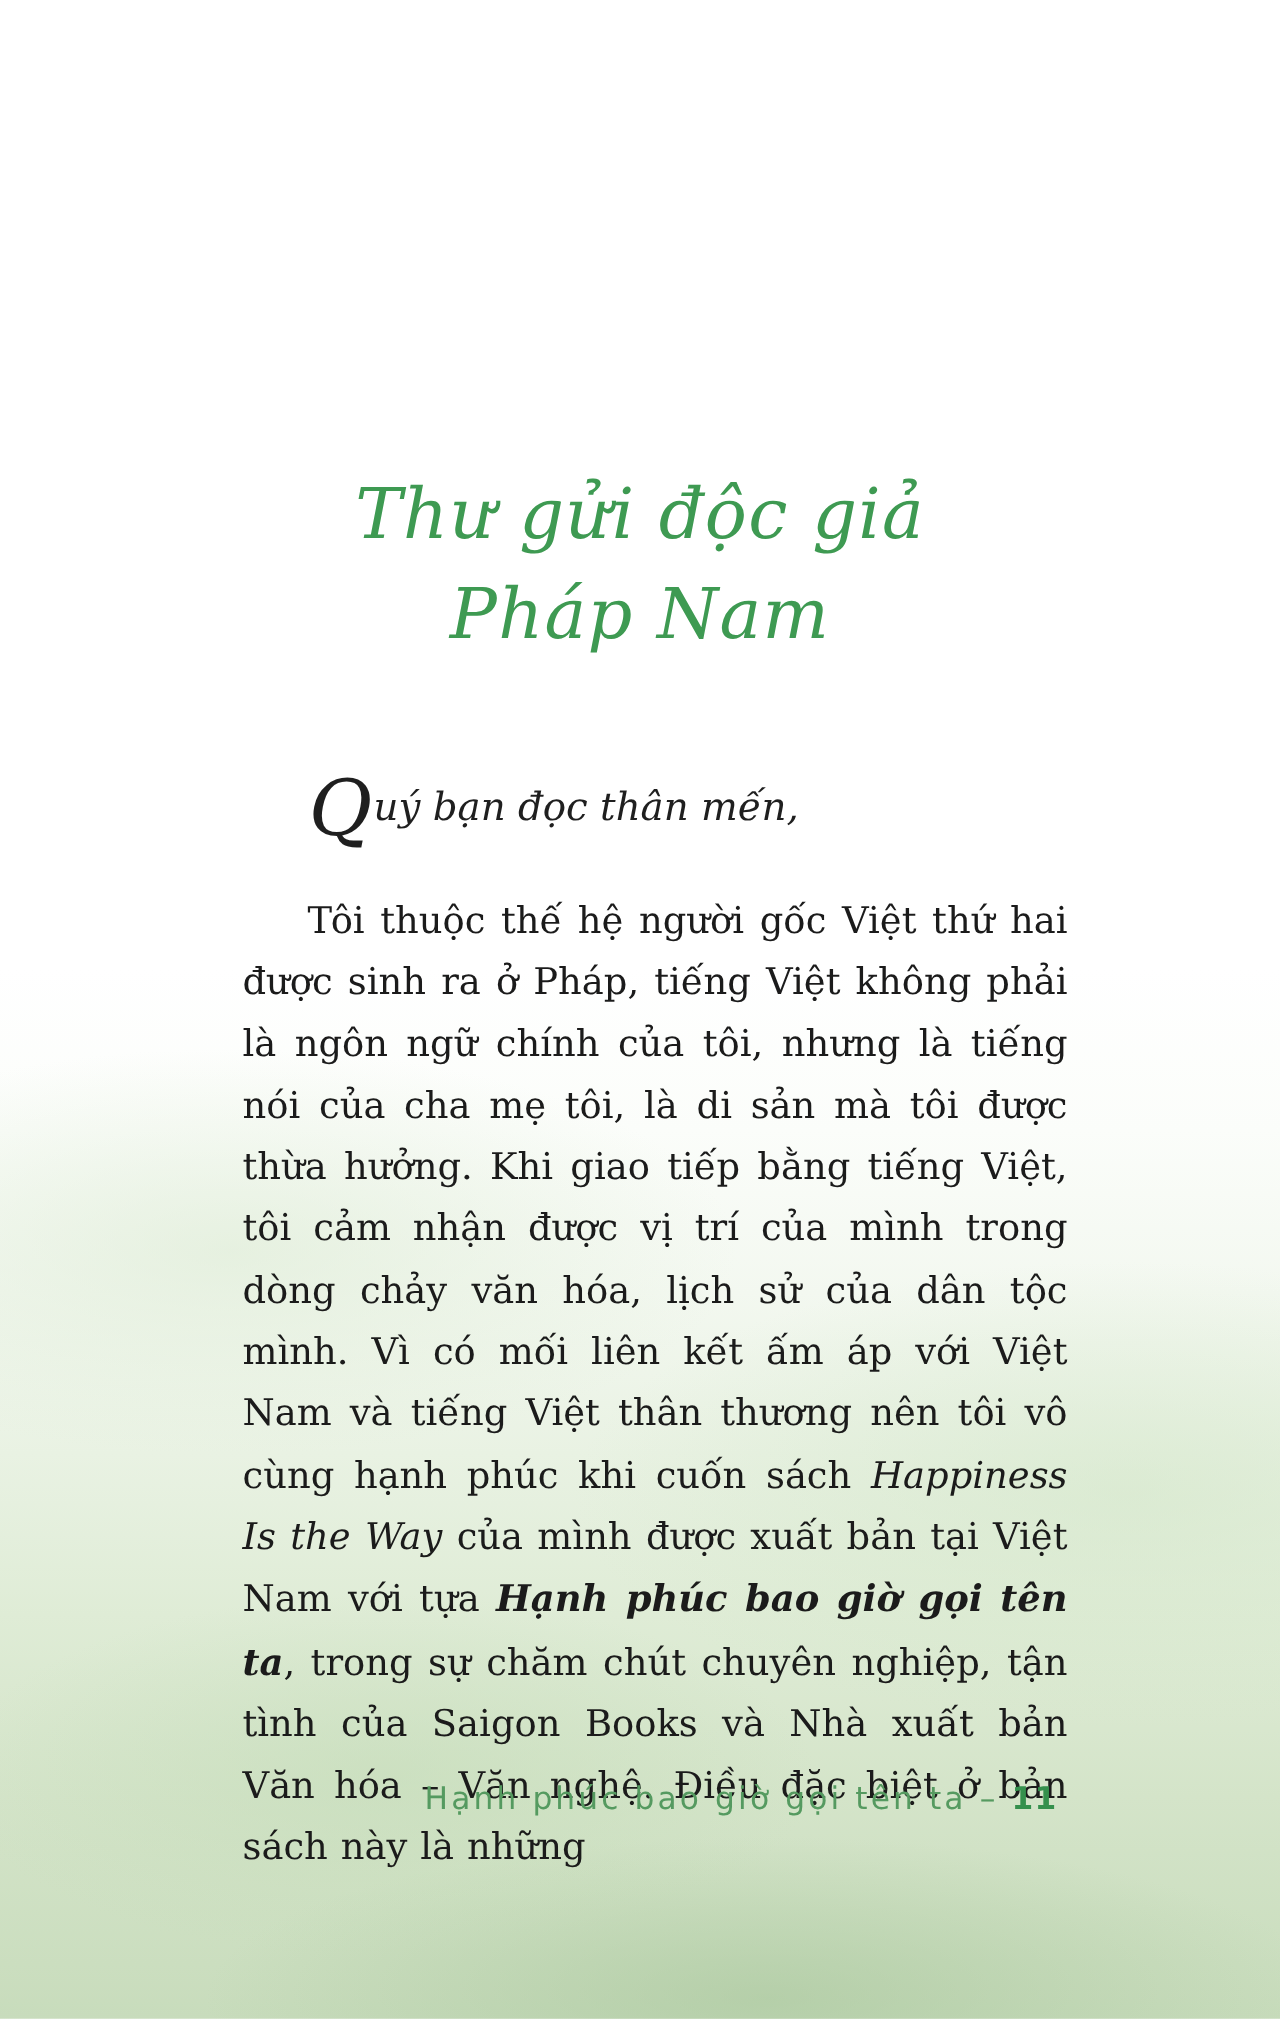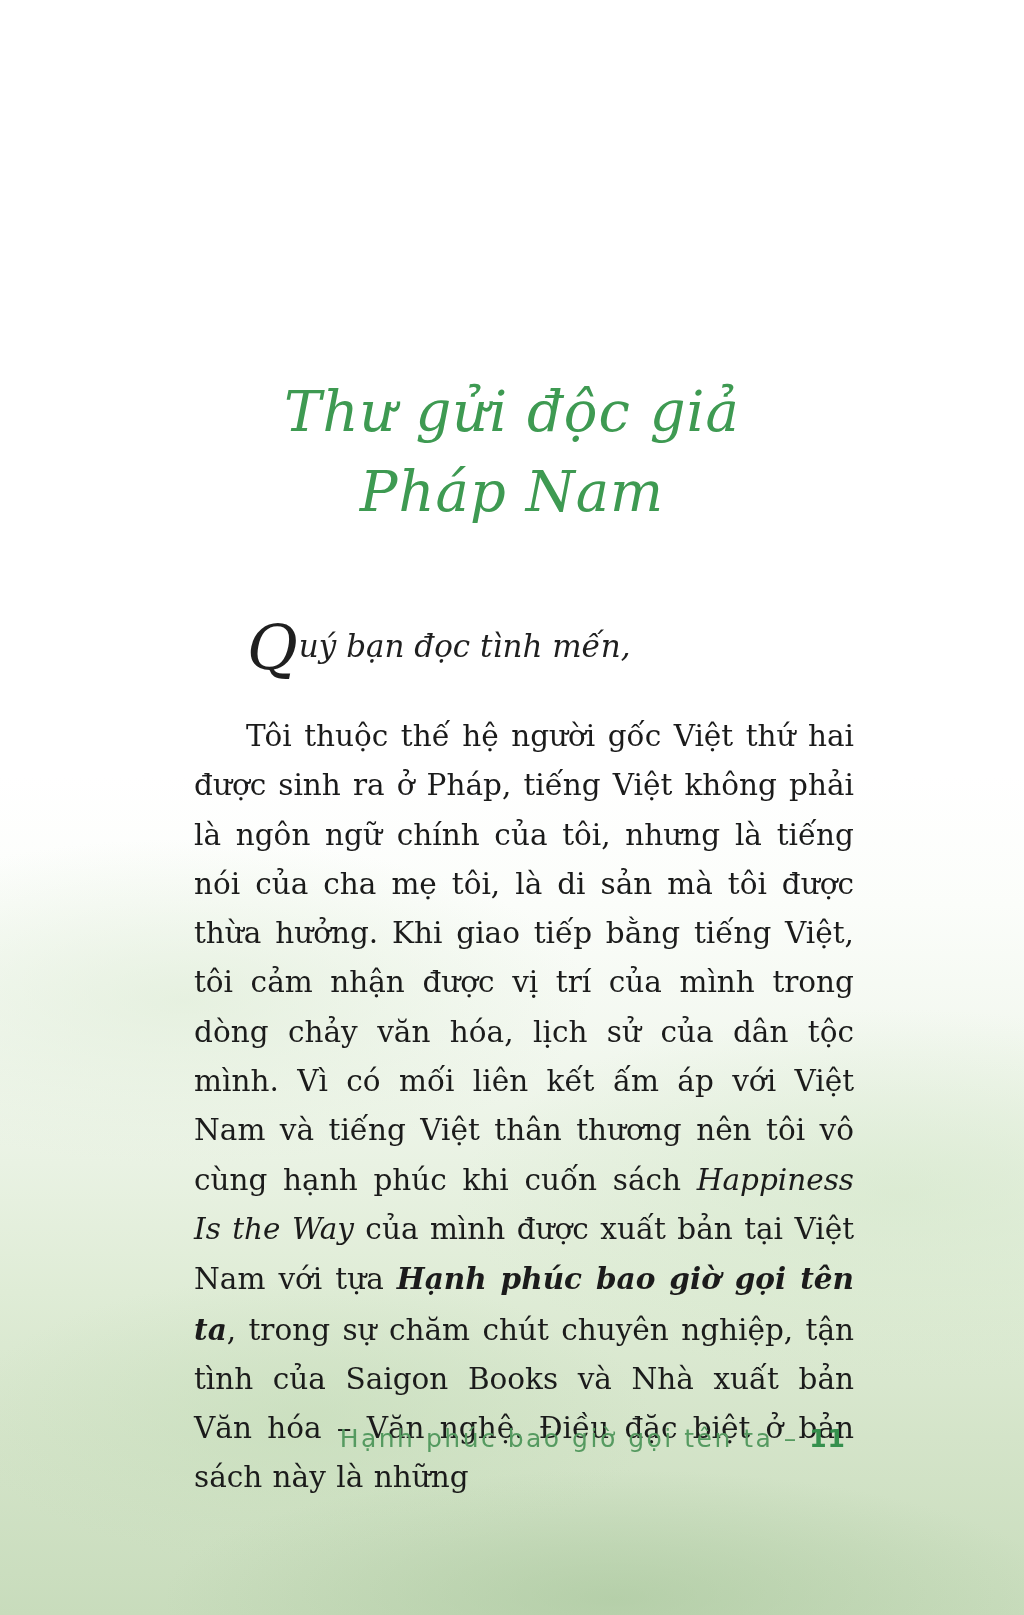--- a/index.html
+++ b/index.html
@@ -115,19 +115,19 @@
 </head>
 <body>
 
 <div class="page">
 
   <h1 class="chapter-title">
     <span class="title-line">Thư gửi độc giả</span>
     <span class="title-line">Pháp Nam</span>
   </h1>
 
-  <p class="salutation"><span class="drop-initial">Q</span><span>uý bạn đọc tình mến,</span></p>
+  <p class="salutation"><span class="drop-initial">Q</span><span>uý bạn đọc thân mến,</span></p>
 
   <p class="body-paragraph"><span>Tôi thuộc thế hệ người gốc Việt thứ hai được sinh ra ở Pháp, tiếng Việt không phải là ngôn ngữ chính của tôi, nhưng là tiếng nói của cha mẹ tôi, là di sản mà tôi được thừa hưởng. Khi giao tiếp bằng tiếng Việt, tôi cảm nhận được vị trí của mình trong dòng chảy văn hóa, lịch sử của dân tộc mình. Vì có mối liên kết ấm áp với Việt Nam và tiếng Việt thân thương nên tôi vô cùng hạnh phúc khi cuốn sách </span><span class="em">Happiness Is the Way</span><span> của mình được xuất bản tại Việt Nam với tựa </span><span class="strong-em">Hạnh phúc bao giờ gọi tên ta</span><span>, trong sự chăm chút chuyên nghiệp, tận tình của Saigon Books và Nhà xuất bản Văn hóa – Văn nghệ. Điều đặc biệt ở bản sách này là những</span></p>
 
   <div class="running-footer"><span>Hạnh phúc bao giờ gọi tên ta – </span><span class="page-number">11</span></div>
 
 </div>
 
 </body></html>

